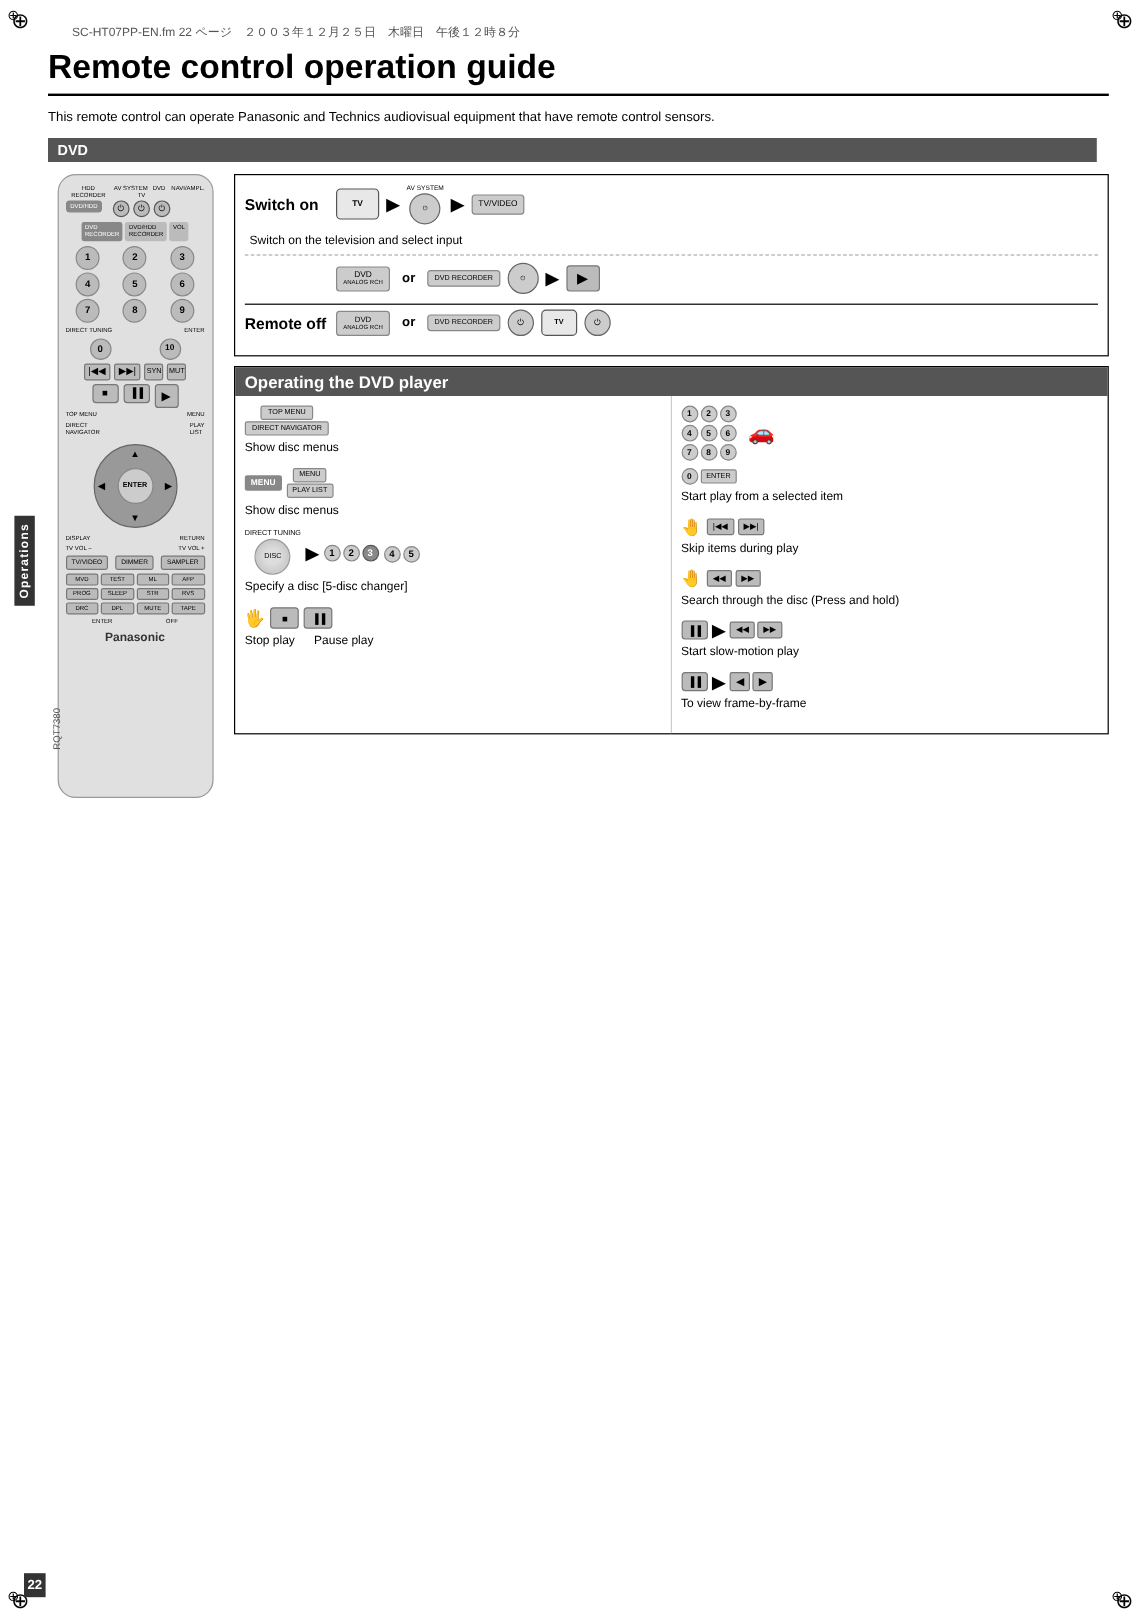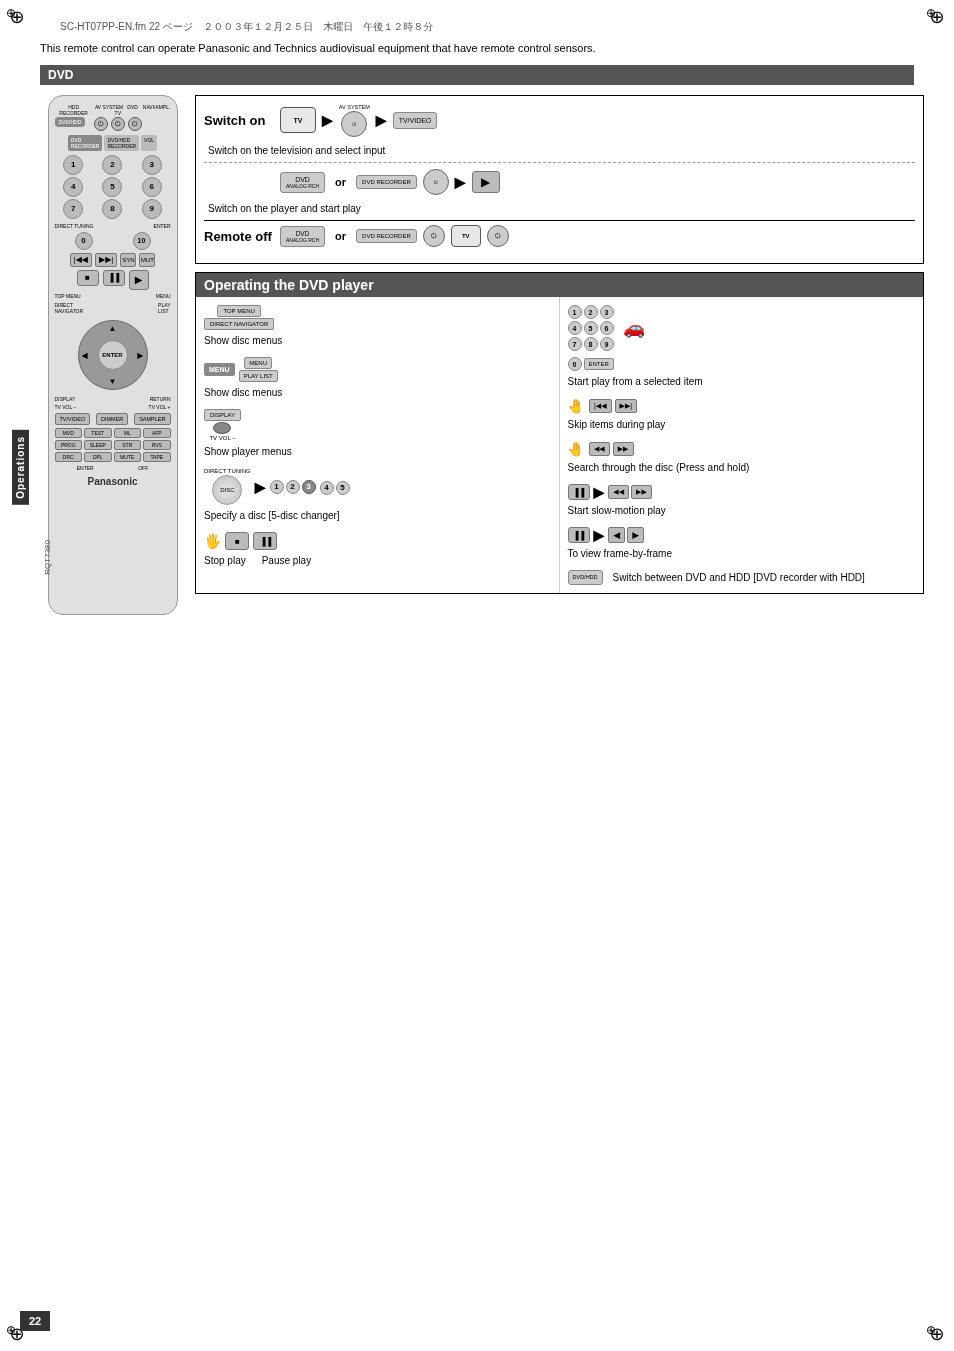--- a/index.html
+++ b/index.html
@@ -411,21 +411,21 @@
       color: #fff;
     }
 
     
     .page-number {
       position: absolute;
       bottom: 20px;
       left: 20px;
       background: #333;
       color: #fff;
-      width: 30px;
+      width: 18px;
       height: 20px;
       display: flex;
       align-items: center;
       justify-content: center;
       font-size: 11px;
       font-weight: bold;
     }
 
     .instr-block {
       margin-bottom: 6px;
@@ -472,20 +472,21 @@
   
   <div class="crosshair tl">⊕</div>
   <div class="crosshair tr">⊕</div>
   <div class="crosshair bl">⊕</div>
   <div class="crosshair br">⊕</div>
 
   
   <div class="header-line">SC-HT07PP-EN.fm  22 ページ　２００３年１２月２５日　木曜日　午後１２時８分</div>
 
   
+  <div class="page-title">Remote control operation guide</div>
 
   
   <div class="description">
     <div>This remote control can operate Panasonic and Technics audiovisual equipment that have remote control sensors.</div>
   </div>
 
   
   <div class="dvd-banner">
     <span>DVD</span>
   </div>
@@ -662,21 +663,20 @@
                 </div>
               </div>
 
               <div class="av-system-block">
                 <div class="dev-btn-av" style="width:26px;height:26px;">⏻</div>
               </div>
               <div class="arrow-right">▶</div>
 
               <div class="play-btn" style="width:28px;height:22px;font-size:12px;">▶</div>
             </div>
-            <div class="instr-caption">Switch on the player and start play</div>
           </div>
 
           <div style="border-top:1.5px solid #000; margin:4px 0;"></div>
 
           <div class="instr-block">
             <div class="instr-row">
               <div class="instr-label">Remote off</div>
 
               <div style="display:flex;flex-direction:column;align-items:center;">
                 <div class="dev-btn-rect" style="font-size:6.5px; min-width:34px;">
@@ -734,30 +734,20 @@
                   <div class="small-rect-btn" style="font-size:6px;">MENU</div>
                   <div class="small-rect-btn" style="font-size:6px;">
                     <span>PLAY LIST</span>
                   </div>
                 </div>
               </div>
               <div class="op-caption">Show disc menus</div>
             </div>
 
 
-            <div class="dvd-op-item" style="margin-bottom:10px;">
-              <div class="op-row">
-                <div style="display:flex;flex-direction:column;align-items:center;gap:1px;">
-                  <div class="small-rect-btn" style="font-size:6px; padding:2px 5px;">DISPLAY</div>
-                  <div style="width:18px;height:12px;background:#888;border-radius:50%;border:1px solid #555;"></div>
-                  <div style="font-size:6px;">TV VOL –</div>
-                </div>
-              </div>
-              <div class="op-caption">Show player menus</div>
-            </div>
 
 
             <div class="dvd-op-item" style="margin-bottom:10px;">
               <div class="op-row">
                 <div style="display:flex;flex-direction:column;align-items:center;gap:1px;">
                   <div style="font-size:6px;">DIRECT TUNING</div>
                   <div class="disc-icon" style="font-size:6px;">DISC</div>
                 </div>
                 <div class="arrow-right">▶</div>
                 <div style="display:flex;gap:2px;">
@@ -852,28 +842,20 @@
                 <div class="pause-rect">▐▐</div>
                 <div class="arrow-right">▶</div>
                 <div style="display:flex;gap:2px;">
                   <div class="skip-rect" style="font-size:9px;">◀</div>
                   <div class="skip-rect" style="font-size:9px;">▶</div>
                 </div>
               </div>
               <div class="op-caption">To view frame-by-frame</div>
             </div>
 
-            <div class="dvd-op-item">
-              <div class="op-row">
-                <div class="hdd-btn">
-                  <span>DVD/HDD</span>
-                </div>
-                <div class="op-caption" style="margin-left:6px;">Switch between DVD and HDD [DVD recorder with HDD]</div>
-              </div>
-            </div>
 
           </div>
         </div>
       </div>
 
     </div>
 
     <div style="position:absolute; left:12px; top:430px; background:#333; color:#fff; padding:6px 3px; writing-mode:vertical-rl; transform:rotate(180deg); font-size:10px; font-weight:bold; letter-spacing:1px;">
       <span>Operations</span>
     </div>

